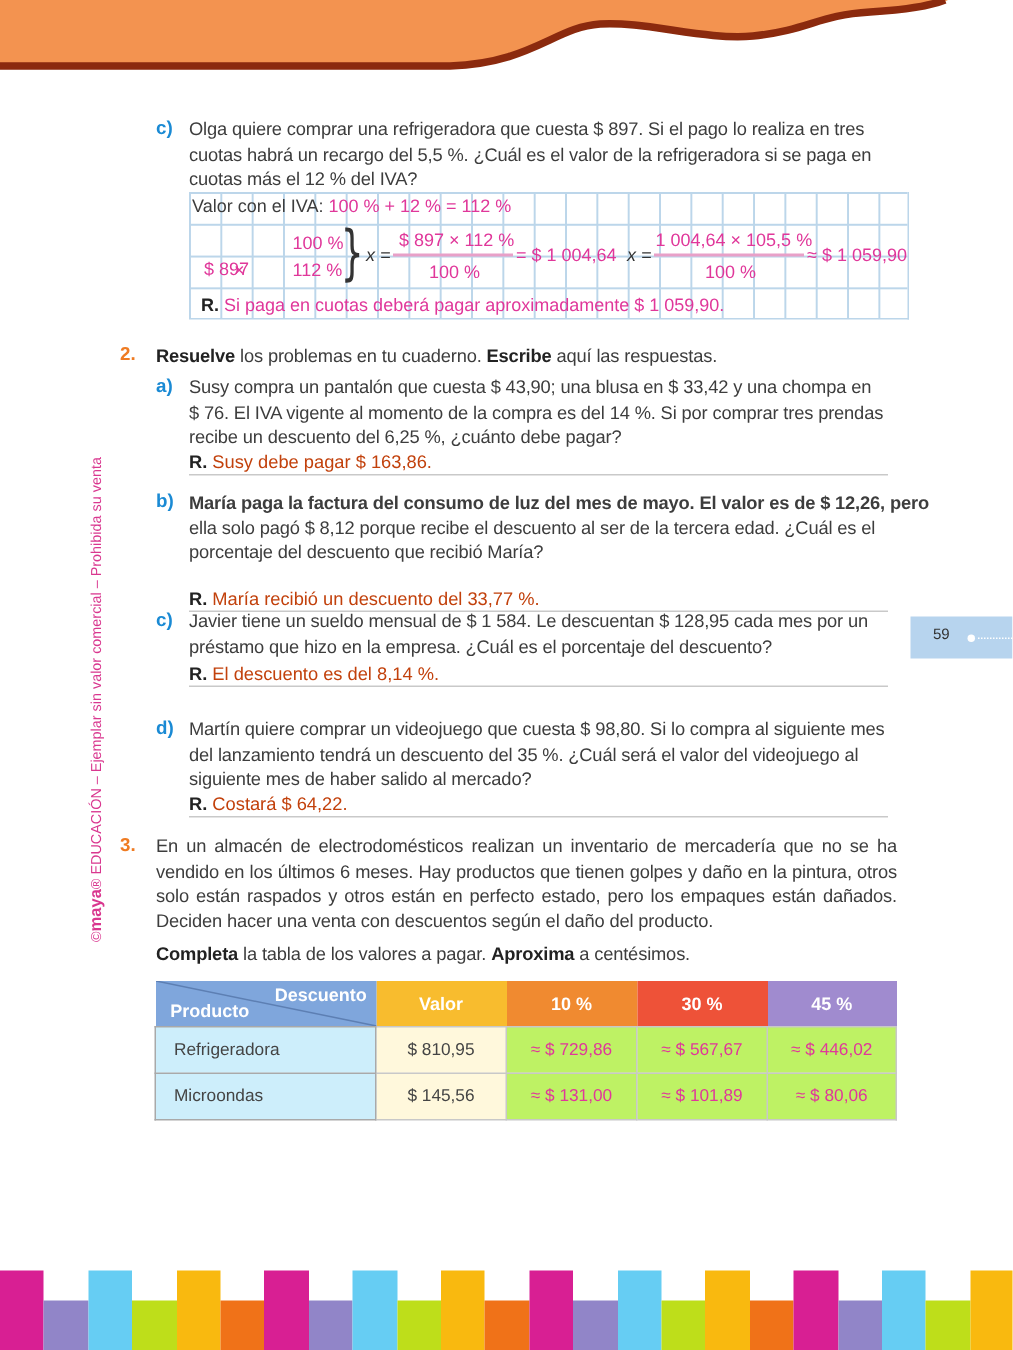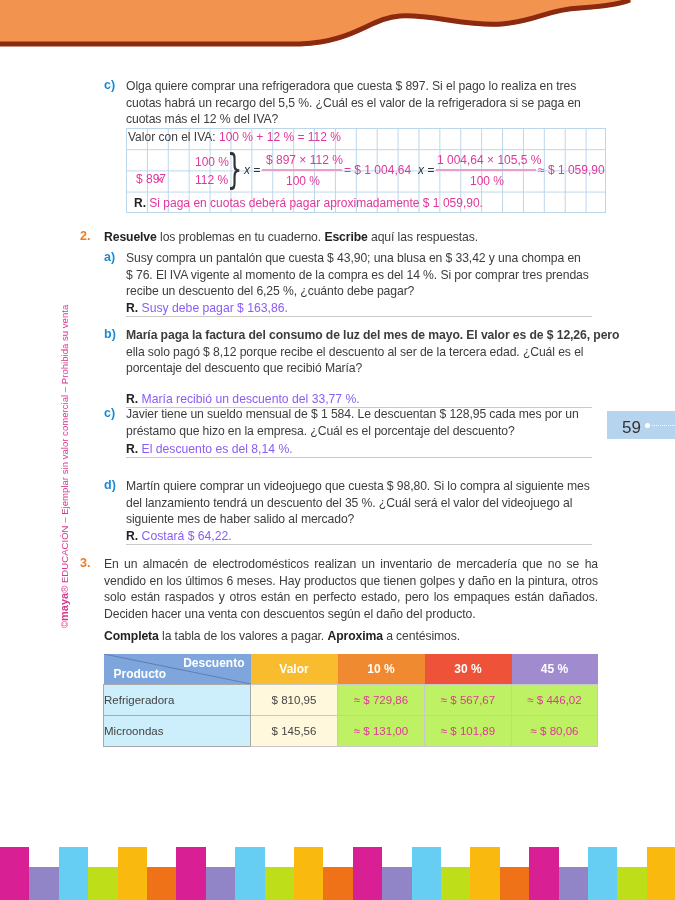--- a/index.html
+++ b/index.html
@@ -5,50 +5,50 @@
   * { box-sizing: border-box; margin: 0; padding: 0; }
   html, body { width: 675px; height: 900px; background: #ffffff; overflow: hidden; }
   body { position: relative; font-family: "Liberation Sans", "DejaVu Sans", sans-serif; color: #3a3a3a; }
   .top-wave { position: absolute; left: 0; top: 0; width: 675px; height: 60px; }
   .p { position: absolute; font-size: 12.2px; line-height: 16.5px; color: #3d3d3d; letter-spacing: -0.1px; }
   .lbl { position: absolute; font-weight: bold; font-size: 12.5px; color: #1a8ad4; }
   .num { position: absolute; font-weight: bold; font-size: 12.5px; color: #ef7b22; }
   .b { font-weight: bold; color: #222; }
   .ans-line { position: absolute; height: 16px; border-bottom: 1px solid #c9c9c9; font-size: 12.2px; line-height: 15px; }
   .ans-line .r { font-weight: bold; color: #222; }
-  .ans-line .pink { color: #8b5cf6; }
+  .ans-line .pink { color: #c2410c; }
   .pink { color: #e0379a; }
 
   
   .grid { position: absolute; left: 126px; top: 128px; width: 480px; height: 85px;
     background-image:
       linear-gradient(to right, #bcd6ea 1px, transparent 1px),
       linear-gradient(to bottom, #bcd6ea 1px, transparent 1px);
     background-size: 20.9px 21.2px;
     border-right: 1px solid #bcd6ea; border-bottom: 1px solid #bcd6ea; }
   .g { position: absolute; font-size: 12px; line-height: 14px; white-space: nowrap; }
   .frac-line { position: absolute; height: 1.5px; background: #e8a0c8; }
   .brace { position: absolute; font-size: 40px; line-height: 40px; color: #333; font-family: "DejaVu Sans", sans-serif; transform: scaleX(0.6); }
 
   
   .side { position: absolute; left: 58px; top: 628px; transform-origin: 0 0; transform: rotate(-90deg);
     font-size: 9.6px; color: #d9378f; white-space: nowrap; letter-spacing: 0; }
   .side .maya { font-weight: bold; font-size: 11px; }
 
   
   .page-tab { position: absolute; left: 607px; top: 411px; width: 68px; height: 28px; background: #b7d4ee; }
-  .page-tab .pn { position: absolute; left: 15px; top: 7px; font-size: 17px; color: #333; }
+  .page-tab .pn { position: absolute; left: 15px; top: 7px; font-size: 10px; color: #333; }
   .page-tab .dot { position: absolute; left: 38px; top: 12px; width: 5px; height: 5px; border-radius: 50%; background: #fff; }
   .page-tab .dots { position: absolute; left: 45px; top: 14px; width: 23px; border-top: 1px dotted #fff; }
 
   
   table.t { position: absolute; left: 103px; top: 654px; border-collapse: collapse; font-size: 11.5px; }
   table.t th { height: 30px; color: #fff; font-weight: bold; font-size: 12px; text-align: center; }
   table.t td { height: 31px; border: 1px solid #c8c8c8; text-align: center; color: #444; }
-  table.t td.prod { text-align: left; background: #cdeefb; border-color: #a9a9a9; }
+  table.t td.prod { text-align: left; padding-left: 12px; background: #cdeefb; border-color: #a9a9a9; }
   table.t td.val { background: #fff8dc; }
   table.t td.calc { color: #e0379a; background: #bef264; }
   .th-prod { background: #7fa6dc; position: relative; }
   .th-prod .desc { position: absolute; right: 6px; top: 2px; font-size: 12px; }
   .th-prod .prod { position: absolute; left: 10px; bottom: 3px; font-size: 12px; }
   .th-prod svg { position: absolute; left: 0; top: 0; }
 
   .bottom-bars { position: absolute; left: 0; top: 847px; width: 675px; height: 53px; }
   .bar { position: absolute; bottom: 0; width: 29.4px; }
 </style>

